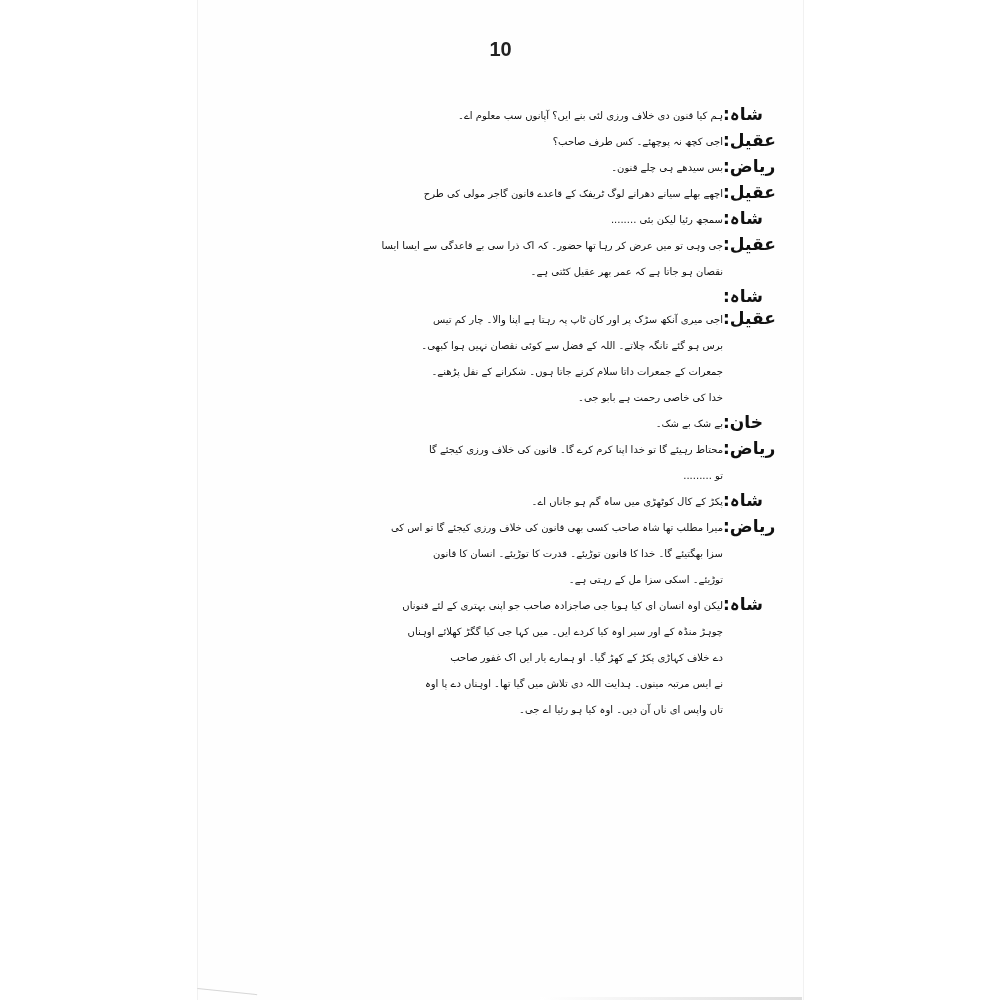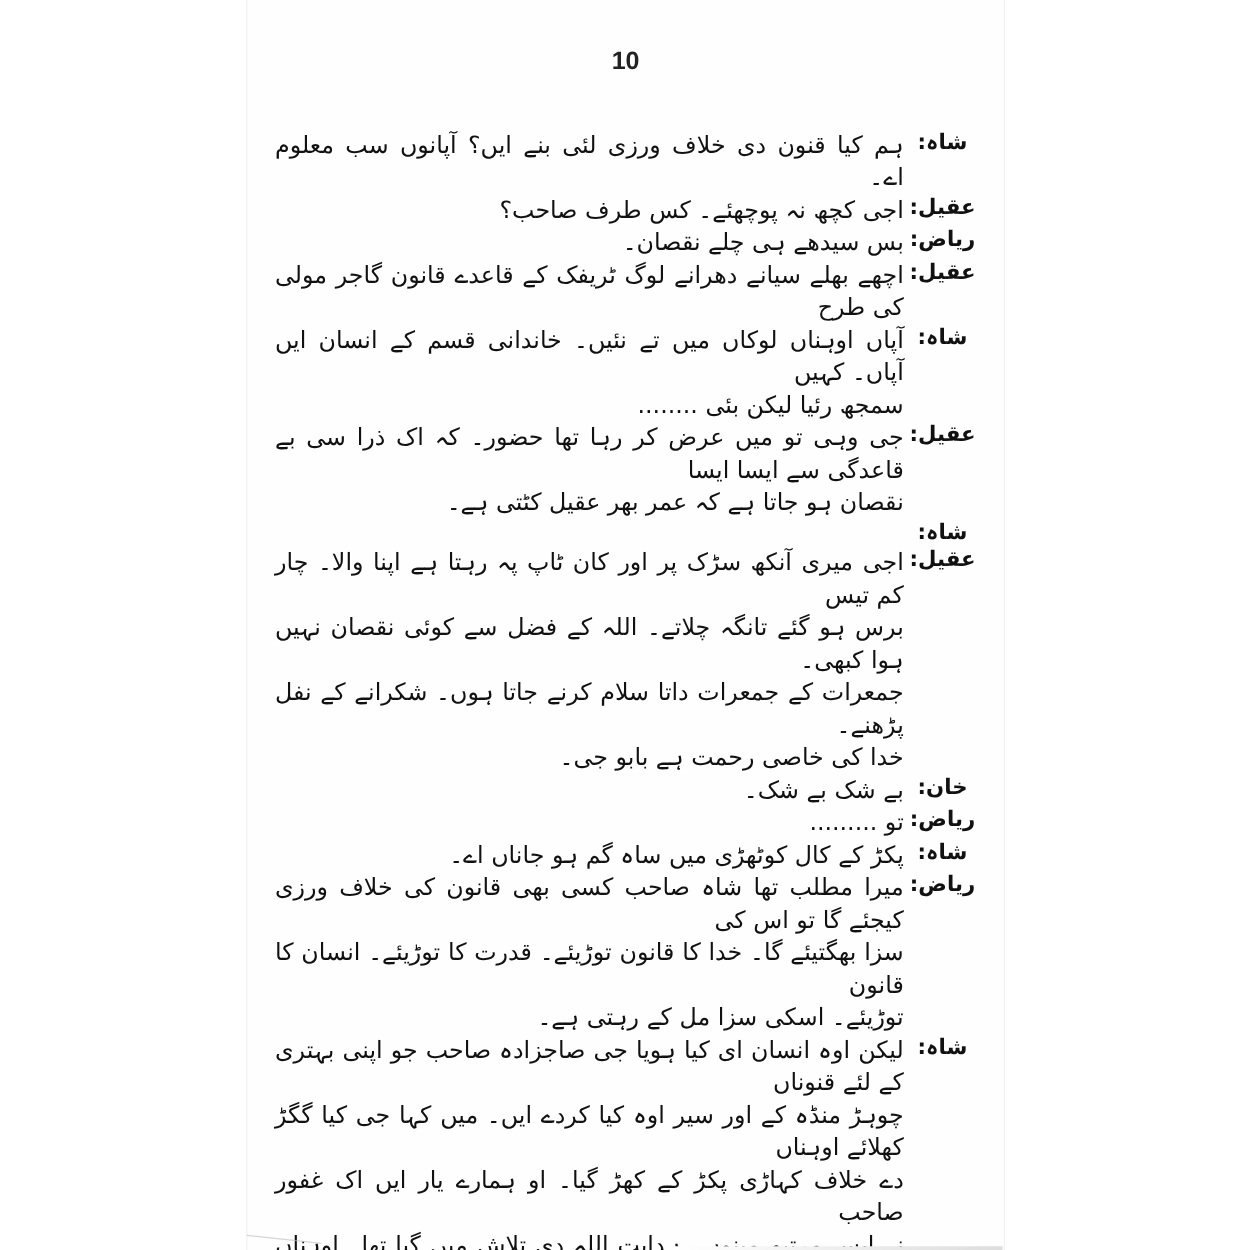--- a/index.html
+++ b/index.html
@@ -45,29 +45,29 @@
     }
     .line {
       display: flex;
       flex-direction: row;
       direction: rtl;
       align-items: flex-start;
       margin: 0;
     }
     .speaker {
       flex: 0 0 62px;
-      text-align: center;
+      text-align: left;
       font-size: 17px;
       font-weight: bold;
       line-height: 22px;
       white-space: nowrap;
     }
     .dialogue {
       flex: 1 1 auto;
-      font-size: 19px;
+      font-size: 10px;
       line-height: 26px;
       text-align: justify;
       text-align-last: right;
     }
     .dialogue p {
       margin: 0;
     }
     .scuff {
       position: absolute;
       bottom: 2px;
@@ -105,35 +105,34 @@
     <div class="line">
       <div class="speaker">عقیل:</div>
       <div class="dialogue">
         <p>اجی کچھ نہ پوچھئے۔ کس طرف صاحب؟</p>
       </div>
     </div>
 
     <div class="line">
       <div class="speaker">ریاض:</div>
       <div class="dialogue">
-        <p>بس سیدھے ہی چلے نقصان۔</p>
+        <p>بس سیدھے ہی چلے قنون۔</p>
       </div>
     </div>
 
     <div class="line">
       <div class="speaker">عقیل:</div>
       <div class="dialogue">
         <p>اچھے بھلے سیانے دھرانے لوگ ٹریفک کے قاعدے قانون گاجر مولی کی طرح</p>
       </div>
     </div>
 
     <div class="line">
       <div class="speaker">شاہ:</div>
       <div class="dialogue">
-        <p>آپاں اوہناں لوکاں میں تے نئیں۔ خاندانی قسم کے انسان ایں آپاں۔ کہیں</p>
         <p>سمجھ رئیا لیکن بئی ........</p>
       </div>
     </div>
 
     <div class="line">
       <div class="speaker">عقیل:</div>
       <div class="dialogue">
         <p>جی وہی تو میں عرض کر رہا تھا حضور۔ کہ اک ذرا سی بے قاعدگی سے ایسا ایسا</p>
         <p>نقصان ہو جاتا ہے کہ عمر بھر عقیل کٹتی ہے۔</p>
       </div>
@@ -156,20 +155,21 @@
     <div class="line">
       <div class="speaker">خان:</div>
       <div class="dialogue">
         <p>بے شک بے شک۔</p>
       </div>
     </div>
 
     <div class="line">
       <div class="speaker">ریاض:</div>
       <div class="dialogue">
+        <p>محتاط رہیئے گا تو خدا اپنا کرم کرے گا۔ قانون کی خلاف ورزی کیجئے گا</p>
         <p>تو .........</p>
       </div>
     </div>
 
     <div class="line">
       <div class="speaker">شاہ:</div>
       <div class="dialogue">
         <p>پکڑ کے کال کوٹھڑی میں ساہ گم ہو جاناں اے۔</p>
       </div>
     </div>

